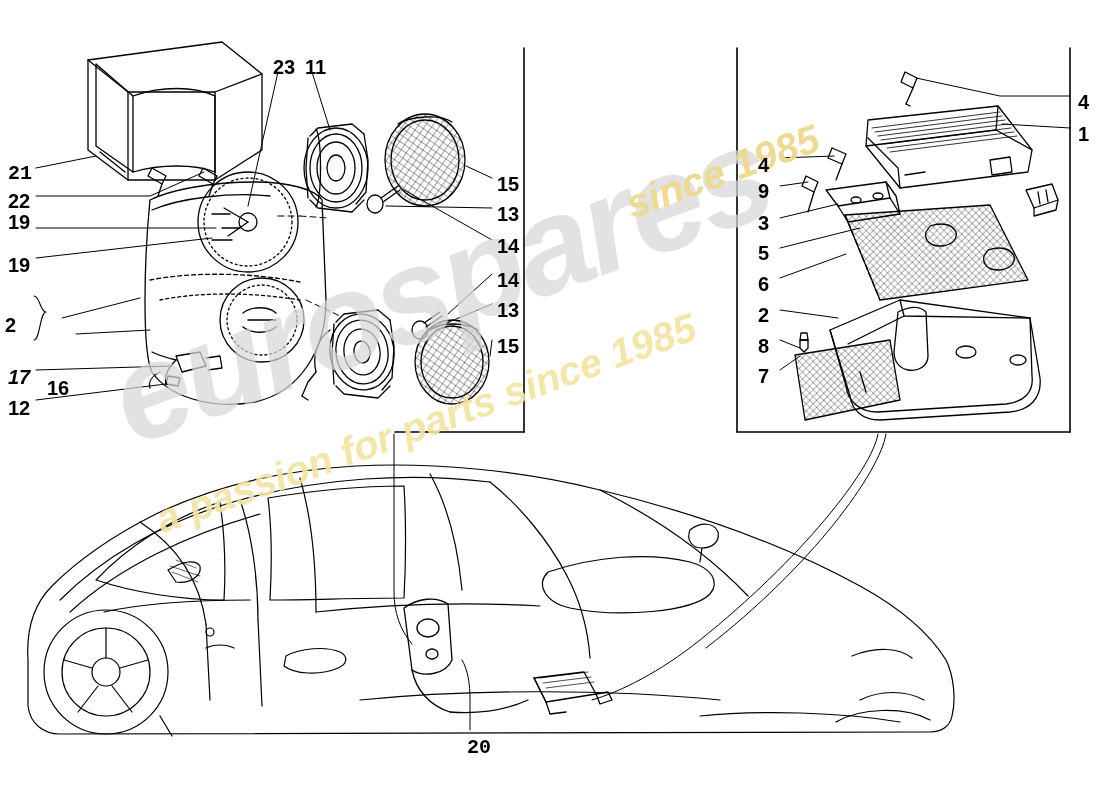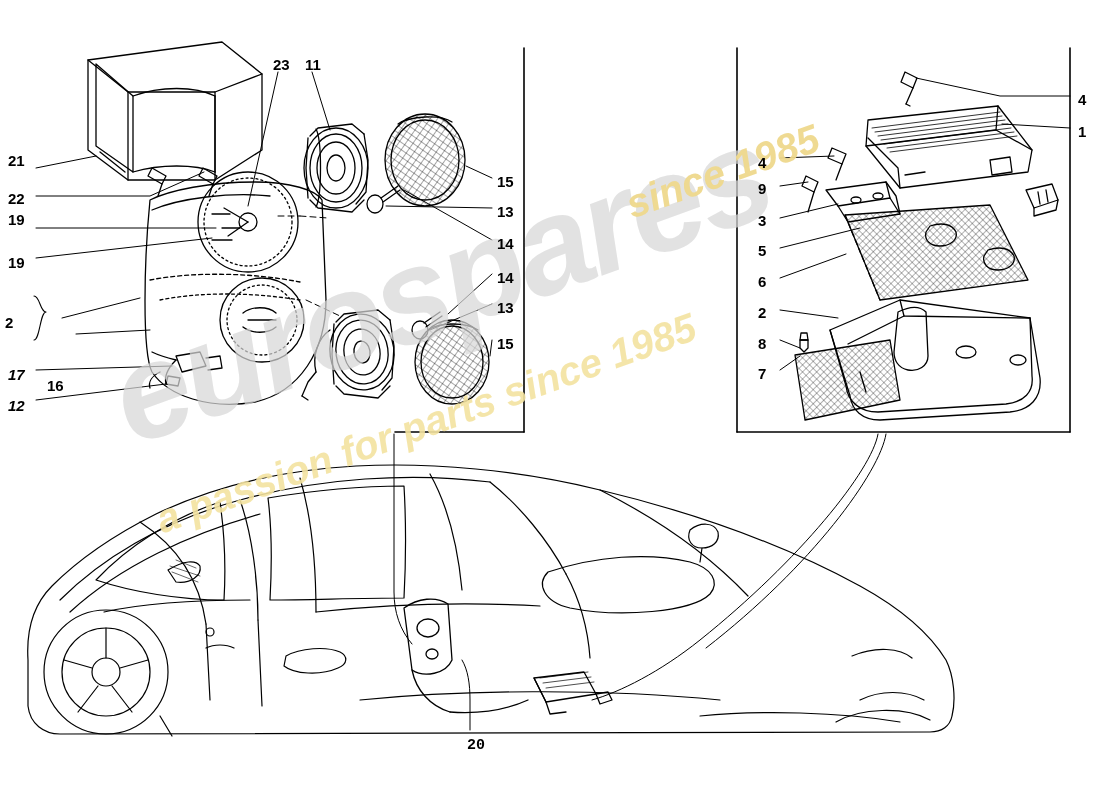--- a/index.html
+++ b/index.html
@@ -22,21 +22,21 @@
   }
   .layer {
     position: absolute;
     left: 0; top: 0;
     width: 1100px;
     height: 800px;
   }
   .callout {
     position: absolute;
     font-family: "Liberation Sans", sans-serif;
-    font-size: 15px;
+    font-size: 20px;
     font-weight: bold;
     color: #000000;
     line-height: 1;
     white-space: nowrap;
   }
   .wm {
     position: absolute;
     pointer-events: none;
     user-select: none;
   }
@@ -435,28 +435,28 @@
     </g>
   </svg>
 
   <div class="layer">
     <div class="wm wm-main">eurospares</div>
     <div class="wm wm-sub">a passion for parts since 1985</div>
     <div class="wm wm-since">since 1985</div>
   </div>
 
   <div class="layer">
-    <div class="callout" style="left:8px;  top:153px;">21</div>
+    <div class="callout" style="left:8px;  top:164px;font-family:Liberation Mono, monospace;">21</div>
     <div class="callout" style="left:8px;  top:191px;">22</div>
     <div class="callout" style="left:8px;  top:212px;">19</div>
     <div class="callout" style="left:8px;  top:255px;">19</div>
     <div class="callout" style="left:5px;  top:315px;">2</div>
     <div class="callout" style="left:47px; top:330px;margin-top:48px;">16</div>
     <div class="callout" style="left:8px;  top:367px;font-style:italic;">17</div>
-    <div class="callout" style="left:8px;  top:398px;font-style:italic;">12</div>
+    <div class="callout" style="left:8px;  top:398px;">12</div>
     <div class="callout" style="left:273px;top:57px;">23</div>
     <div class="callout" style="left:305px;top:57px;">11</div>
     <div class="callout" style="left:497px;top:174px;">15</div>
     <div class="callout" style="left:497px;top:204px;">13</div>
     <div class="callout" style="left:497px;top:236px;">14</div>
     <div class="callout" style="left:497px;top:270px;">14</div>
     <div class="callout" style="left:497px;top:300px;">13</div>
     <div class="callout" style="left:497px;top:336px;">15</div>
 
     <div class="callout" style="left:1078px;top:92px;">4</div>

